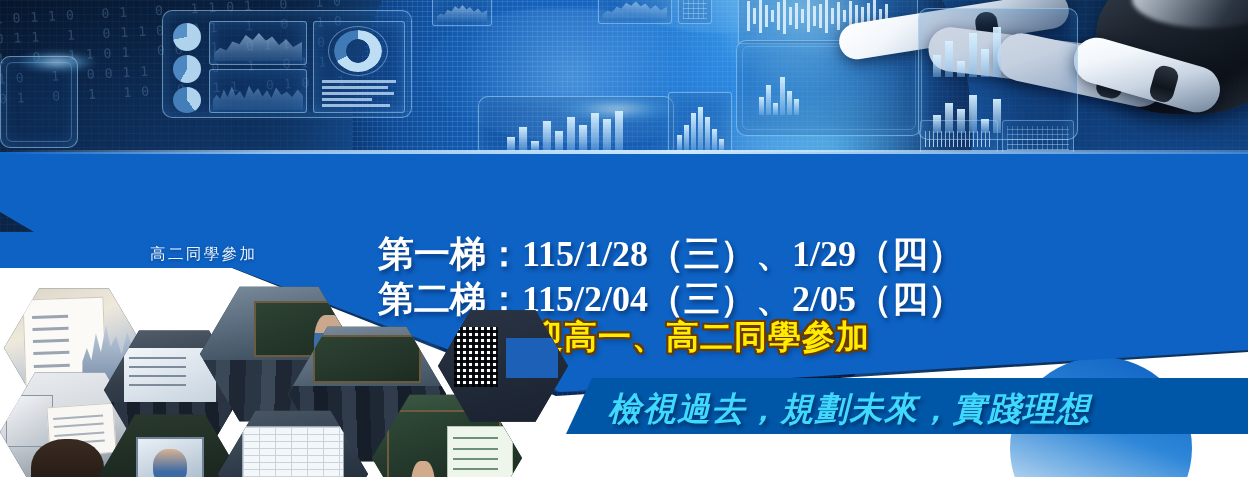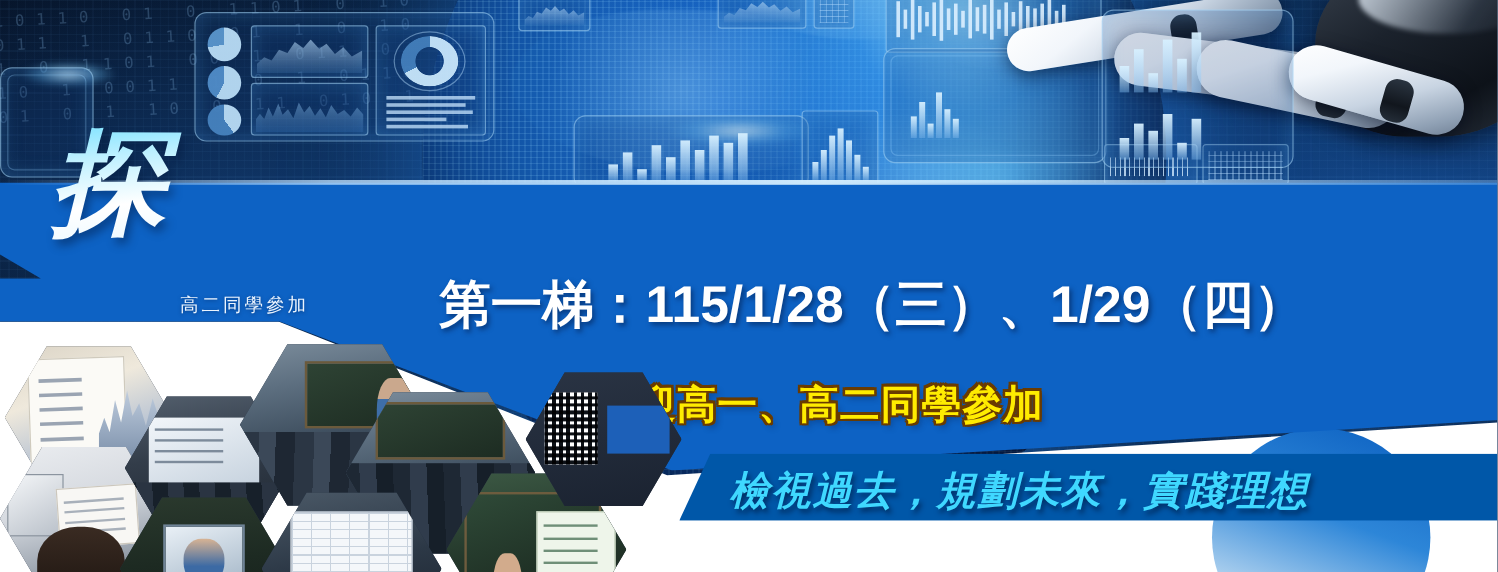--- a/index.html
+++ b/index.html
@@ -196,24 +196,25 @@
     color:#ffec00; white-space:nowrap;
     text-shadow:
       2px 0 0 #6a3b00, -2px 0 0 #6a3b00, 0 2px 0 #6a3b00, 0 -2px 0 #6a3b00,
       2px 2px 0 #6a3b00, -2px 2px 0 #6a3b00, 2px -2px 0 #6a3b00, -2px -2px 0 #6a3b00,
       4px 5px 5px rgba(0,20,60,.45);
   }
 
   
   .dates { position:absolute; left:366px; top:232px; }
   .date-line {
-    color:#ffffff; font-size:43px; font-weight:bold; line-height:45px;
-    font-family:Liberation Sans, sans-serif;
+    color:#ffffff; font-size:36px; font-weight:bold; line-height:45px;
+    font-family:Liberation Serif, serif;
     white-space:nowrap; letter-spacing:0px;
     text-shadow:2px 3px 4px rgba(0,18,56,.5);
+    margin-left:12px;
   }
 
   .welcome {
     position:absolute; left:496px; top:320px;
     color:#ffec00; font-size:33px; font-weight:bold; line-height:1;
     font-family:"DejaVu Sans","Liberation Sans", sans-serif;
     letter-spacing:1px; white-space:nowrap;
     text-shadow:
       2px 0 0 #6a3b00, -2px 0 0 #6a3b00, 0 2px 0 #6a3b00, 0 -2px 0 #6a3b00,
       2px 2px 0 #6a3b00, -2px 2px 0 #6a3b00, 2px -2px 0 #6a3b00, -2px -2px 0 #6a3b00,
@@ -510,29 +511,29 @@
         <span style="width:8px;height:34px;"></span>
     </div>
   </div>
 
   <div class="white-sheet"></div>
   <div class="corner-dome"></div>
 
   <div class="blue-band"></div>
   <div class="blue-band-top-edge"></div>
 
-  <div class="logo"><span class="c1">探</span><span class="c2">索</span></div>
 
   <div class="subtitle">
     <span class="l2">高二同學參加</span>
   </div>
 
 
   <div class="dates">
     <div class="date-line">第一梯：115/1/28（三）、1/29（四）</div>
+    <div class="date-line">第二梯：115/2/04（三）、2/05（四）</div>
   </div>
 
   <div class="welcome">歡迎高一、高二同學參加</div>
 
   <div class="tagline-bar"></div>
   <div class="tagline-text">檢視過去，規劃未來，實踐理想</div>
 
   <div class="collage">
 
     <div class="hex" style="left:4px;top:10px;width:140px;height:124px;">

